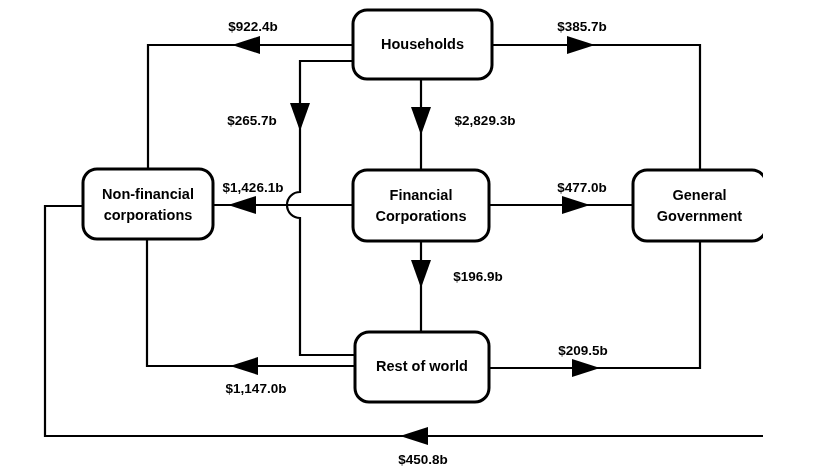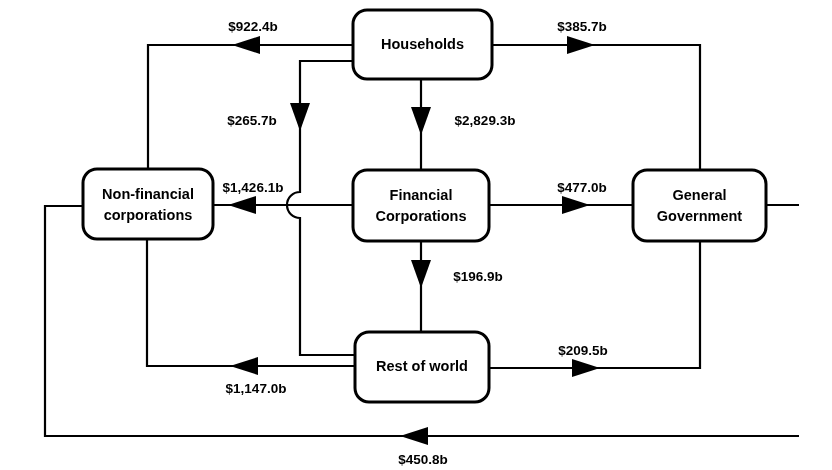--- a/index.html
+++ b/index.html
@@ -10,21 +10,20 @@
   }
   body {
     font-family: "Liberation Sans", sans-serif;
   }
   #canvas {
     position: relative;
     width: 763px;
     height: 470px;
     background: #ffffff;
     overflow: hidden;
-    padding-left: 36px;
   }
   #diagram-svg {
     position: absolute;
     top: 0;
     left: 0;
     width: 832px;
     height: 470px;
   }
   .node-box {
     fill: #ffffff;

